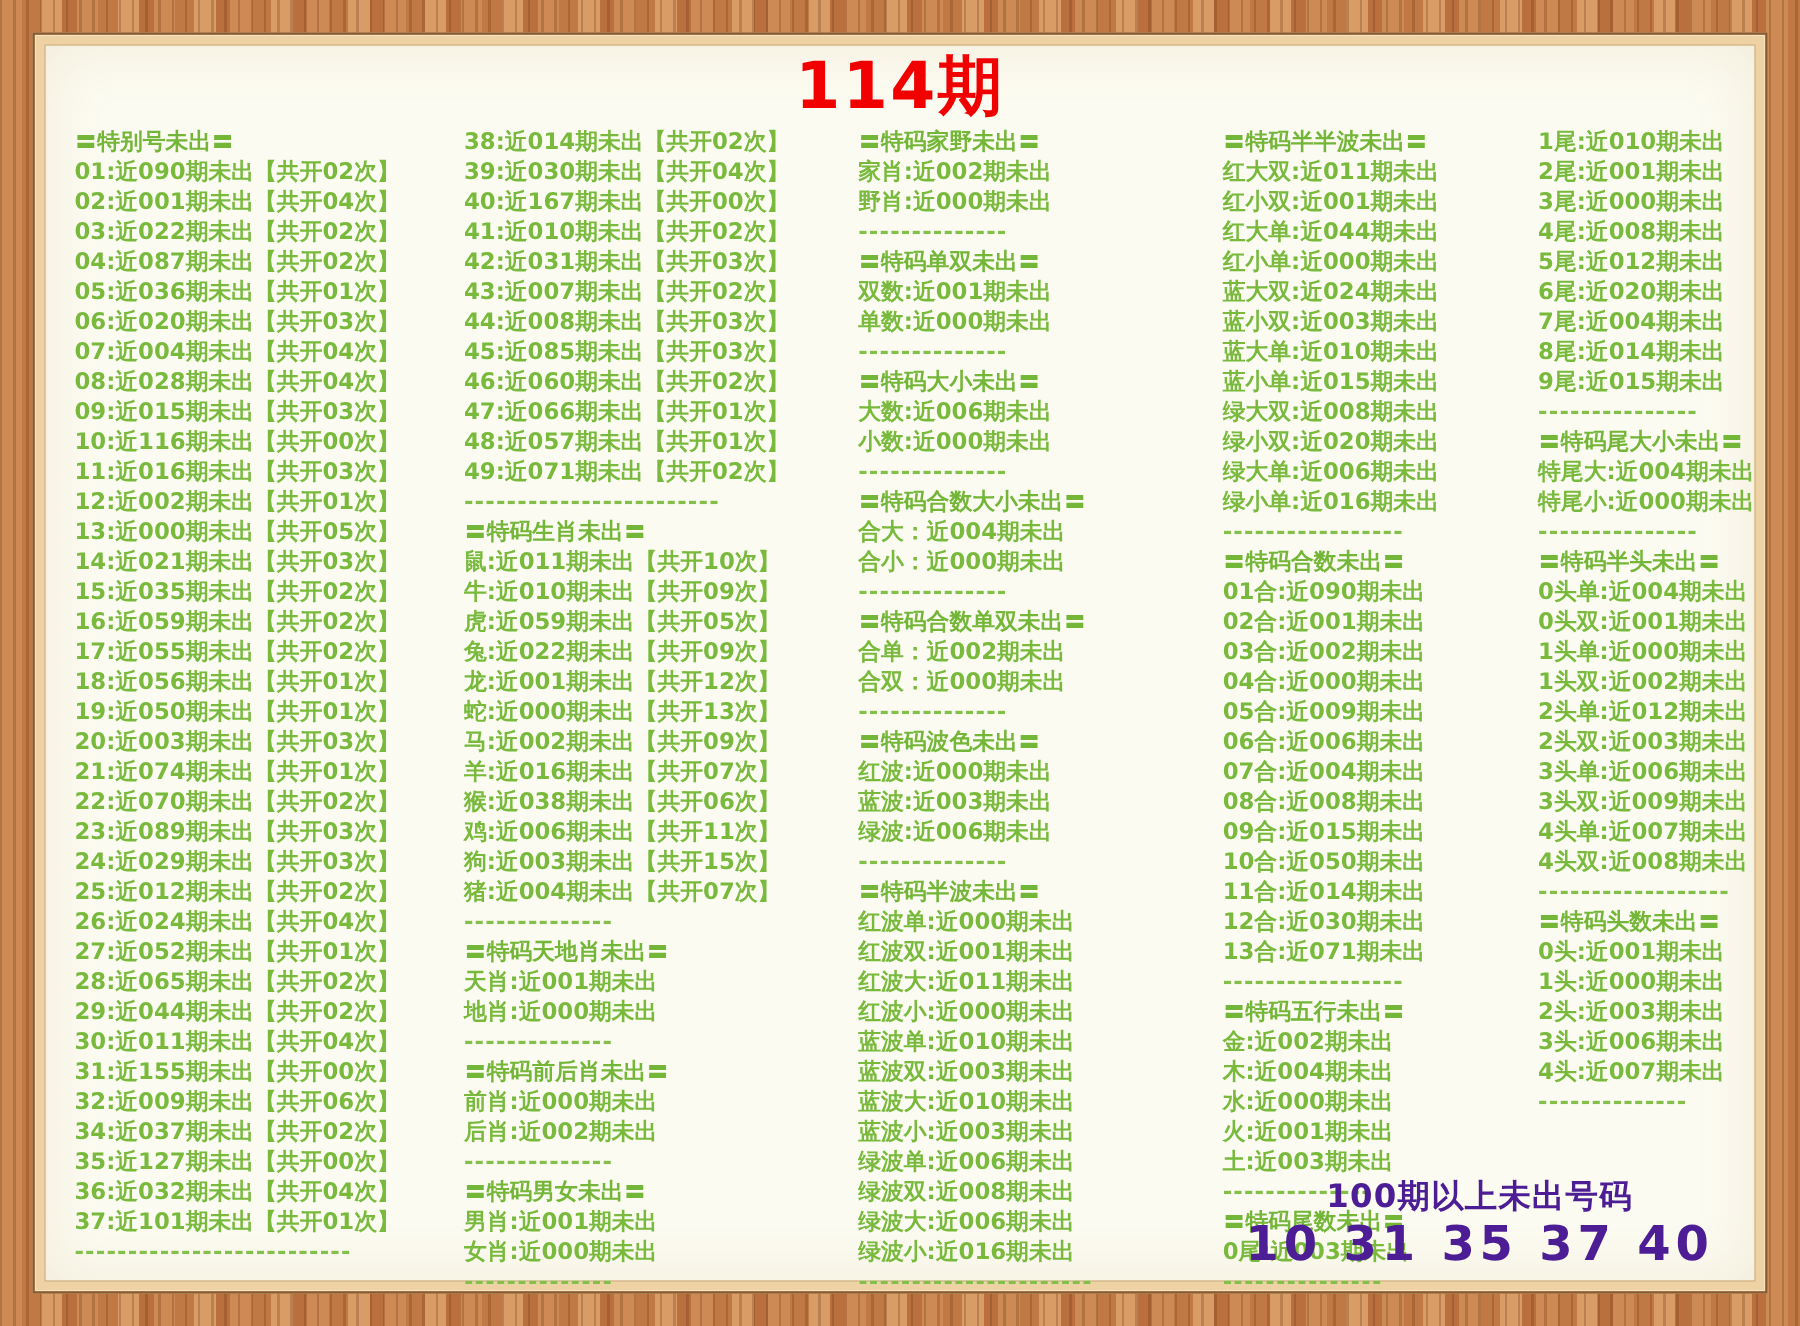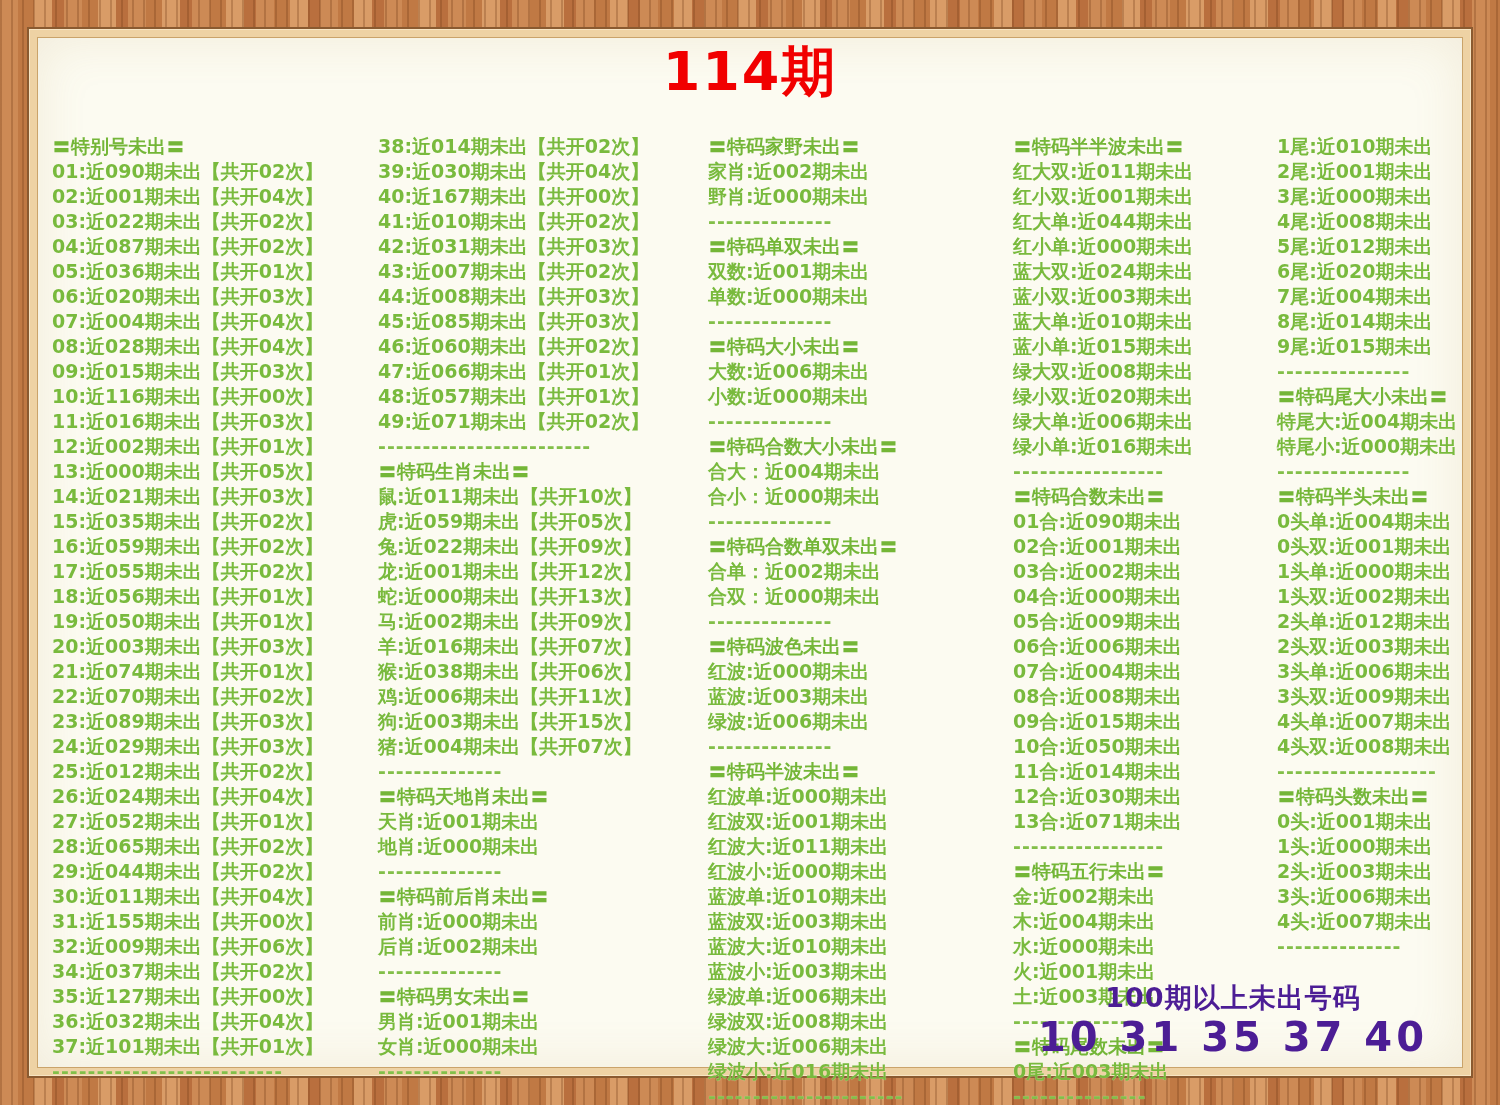--- a/index.html
+++ b/index.html
@@ -19,36 +19,36 @@
     position: absolute; inset: 27px;
     background: #eed2a4;
     border: 2px solid #8a5a30;
     box-shadow: inset 0 0 0 1px #f7e4c2;
   }
   .page {
     position: absolute; inset: 8px;
     background: #fcfbf1;
     border: 1px solid #caa36a;
     box-shadow: inset 0 0 50px rgba(180,140,80,.14);
-    display: flex; flex-direction: column; gap: 28px;
+    display: flex; flex-direction: column;
   }
   
   .title {
     text-align: center;
     color: #f10000;
     font-weight: bold;
     font-size: 54px;
     line-height: 60px;
     margin-top: 4px;
     letter-spacing: 2px;
   }
   
   .columns {
     display: flex;
-    padding: 4px 0 0 14px;
+    padding: 4px 0 0 24px;
     flex: 1;
   }
   .col  { white-space: nowrap; }
   .col1 { width: 326px; }
   .col2 { width: 330px; }
   .col3 { width: 305px; }
   .col4 { width: 264px; }
   .col5 { flex: 1; }
   .line {
     color: #79ba3d;
@@ -128,20 +128,21 @@
             <div class="line i">43:近007期未出【共开02次】</div>
             <div class="line i">44:近008期未出【共开03次】</div>
             <div class="line i">45:近085期未出【共开03次】</div>
             <div class="line i">46:近060期未出【共开02次】</div>
             <div class="line i">47:近066期未出【共开01次】</div>
             <div class="line i">48:近057期未出【共开01次】</div>
             <div class="line i">49:近071期未出【共开02次】</div>
             <div class="line s">------------------------</div>
             <div class="line h">〓特码生肖未出〓</div>
             <div class="line i">鼠:近011期未出【共开10次】</div>
+            <div class="line i">牛:近010期未出【共开09次】</div>
             <div class="line i">虎:近059期未出【共开05次】</div>
             <div class="line i">兔:近022期未出【共开09次】</div>
             <div class="line i">龙:近001期未出【共开12次】</div>
             <div class="line i">蛇:近000期未出【共开13次】</div>
             <div class="line i">马:近002期未出【共开09次】</div>
             <div class="line i">羊:近016期未出【共开07次】</div>
             <div class="line i">猴:近038期未出【共开06次】</div>
             <div class="line i">鸡:近006期未出【共开11次】</div>
             <div class="line i">狗:近003期未出【共开15次】</div>
             <div class="line i">猪:近004期未出【共开07次】</div>

